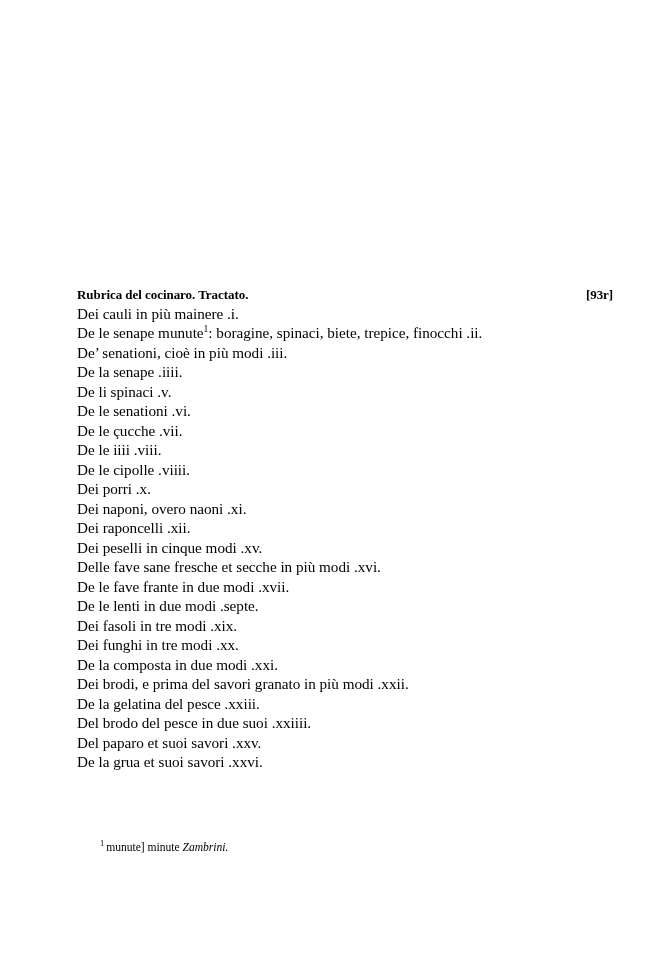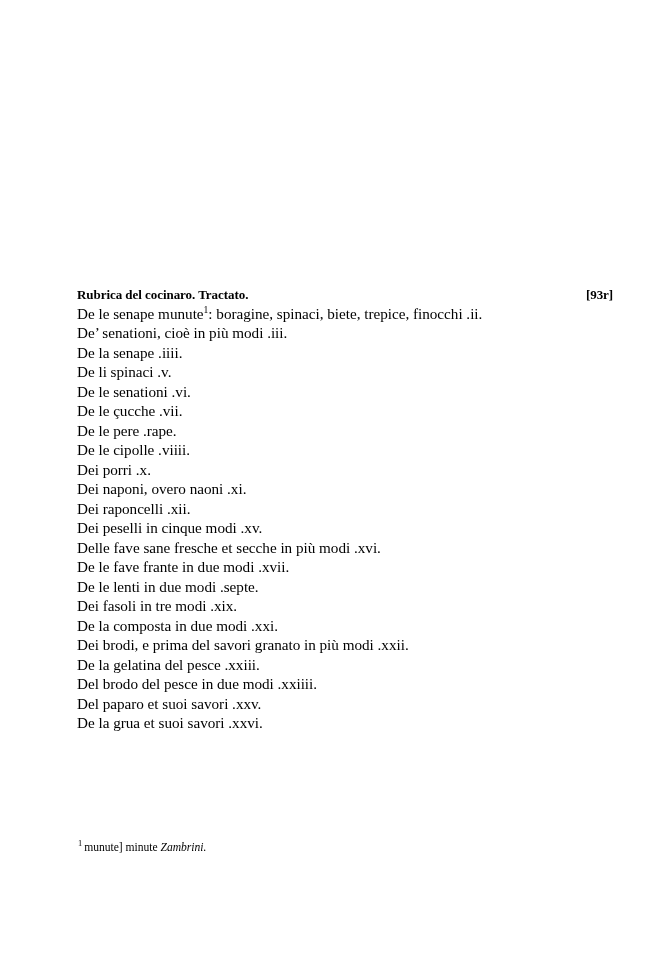--- a/index.html
+++ b/index.html
@@ -84,20 +84,21 @@
     left: 78px;
     top: 840px;
     width: 500px;
   }
 
   .footnote {
     font-size: 11.6px;
     line-height: 15px;
     white-space: nowrap;
     letter-spacing: -0.02px;
+    margin-left: 22px;
   }
 
   .footnote .fn-num {
     font-size: 8.4px;
     vertical-align: super;
     line-height: 0;
     margin-right: 2px;
   }
 
   .footnote .fn-src {
@@ -110,40 +111,42 @@
 <div class="page">
 
   <div class="text-block">
 
     <div class="heading-row">
       <span class="heading">Rubrica del cocinaro. Tractato.</span>
       <span class="folio">[93r]</span>
     </div>
 
     <ul class="toc" id="toc-list">
+        <li class="toc-line"><span>Dei cauli in più mainere .i.</span></li>
         <li class="toc-line"><span>De le senape munute</span><span class="fn-ref">1</span><span>: boragine, spinaci, biete, trepice, finocchi .ii.</span></li>
         <li class="toc-line"><span>De’ senationi, cioè in più modi .iii.</span></li>
         <li class="toc-line"><span>De la senape .iiii.</span></li>
         <li class="toc-line"><span>De li spinaci .v.</span></li>
         <li class="toc-line"><span>De le senationi .vi.</span></li>
         <li class="toc-line"><span>De le çucche .vii.</span></li>
-        <li class="toc-line"><span>De le pere .rape.</span></li>
+        <li class="toc-line"><span>De le iiii .viii.</span></li>
         <li class="toc-line"><span>De le cipolle .viiii.</span></li>
         <li class="toc-line"><span>Dei porri .x.</span></li>
         <li class="toc-line"><span>Dei naponi, overo naoni .xi.</span></li>
         <li class="toc-line"><span>Dei raponcelli .xii.</span></li>
         <li class="toc-line"><span>Dei peselli in cinque modi .xv.</span></li>
         <li class="toc-line"><span>Delle fave sane fresche et secche in più modi .xvi.</span></li>
         <li class="toc-line"><span>De le fave frante in due modi .xvii.</span></li>
         <li class="toc-line"><span>De le lenti in due modi .septe.</span></li>
         <li class="toc-line"><span>Dei fasoli in tre modi .xix.</span></li>
+        <li class="toc-line"><span>Dei funghi in tre modi .xx.</span></li>
         <li class="toc-line"><span>De la composta in due modi .xxi.</span></li>
         <li class="toc-line"><span>Dei brodi, e prima del savori granato in più modi .xxii.</span></li>
         <li class="toc-line"><span>De la gelatina del pesce .xxiii.</span></li>
-        <li class="toc-line"><span>Del brodo del pesce in due modi .xxiiii.</span></li>
+        <li class="toc-line"><span>Del brodo del pesce in due suoi .xxiiii.</span></li>
         <li class="toc-line"><span>Del paparo et suoi savori .xxv.</span></li>
         <li class="toc-line"><span>De la grua et suoi savori .xxvi.</span></li>
       </ul>
 
   </div>
 
   <div class="footnote-area">
     <div class="footnote">
       <span class="fn-num">1</span><span>munute] minute </span><span class="fn-src">Zambrini.</span>
     </div>

